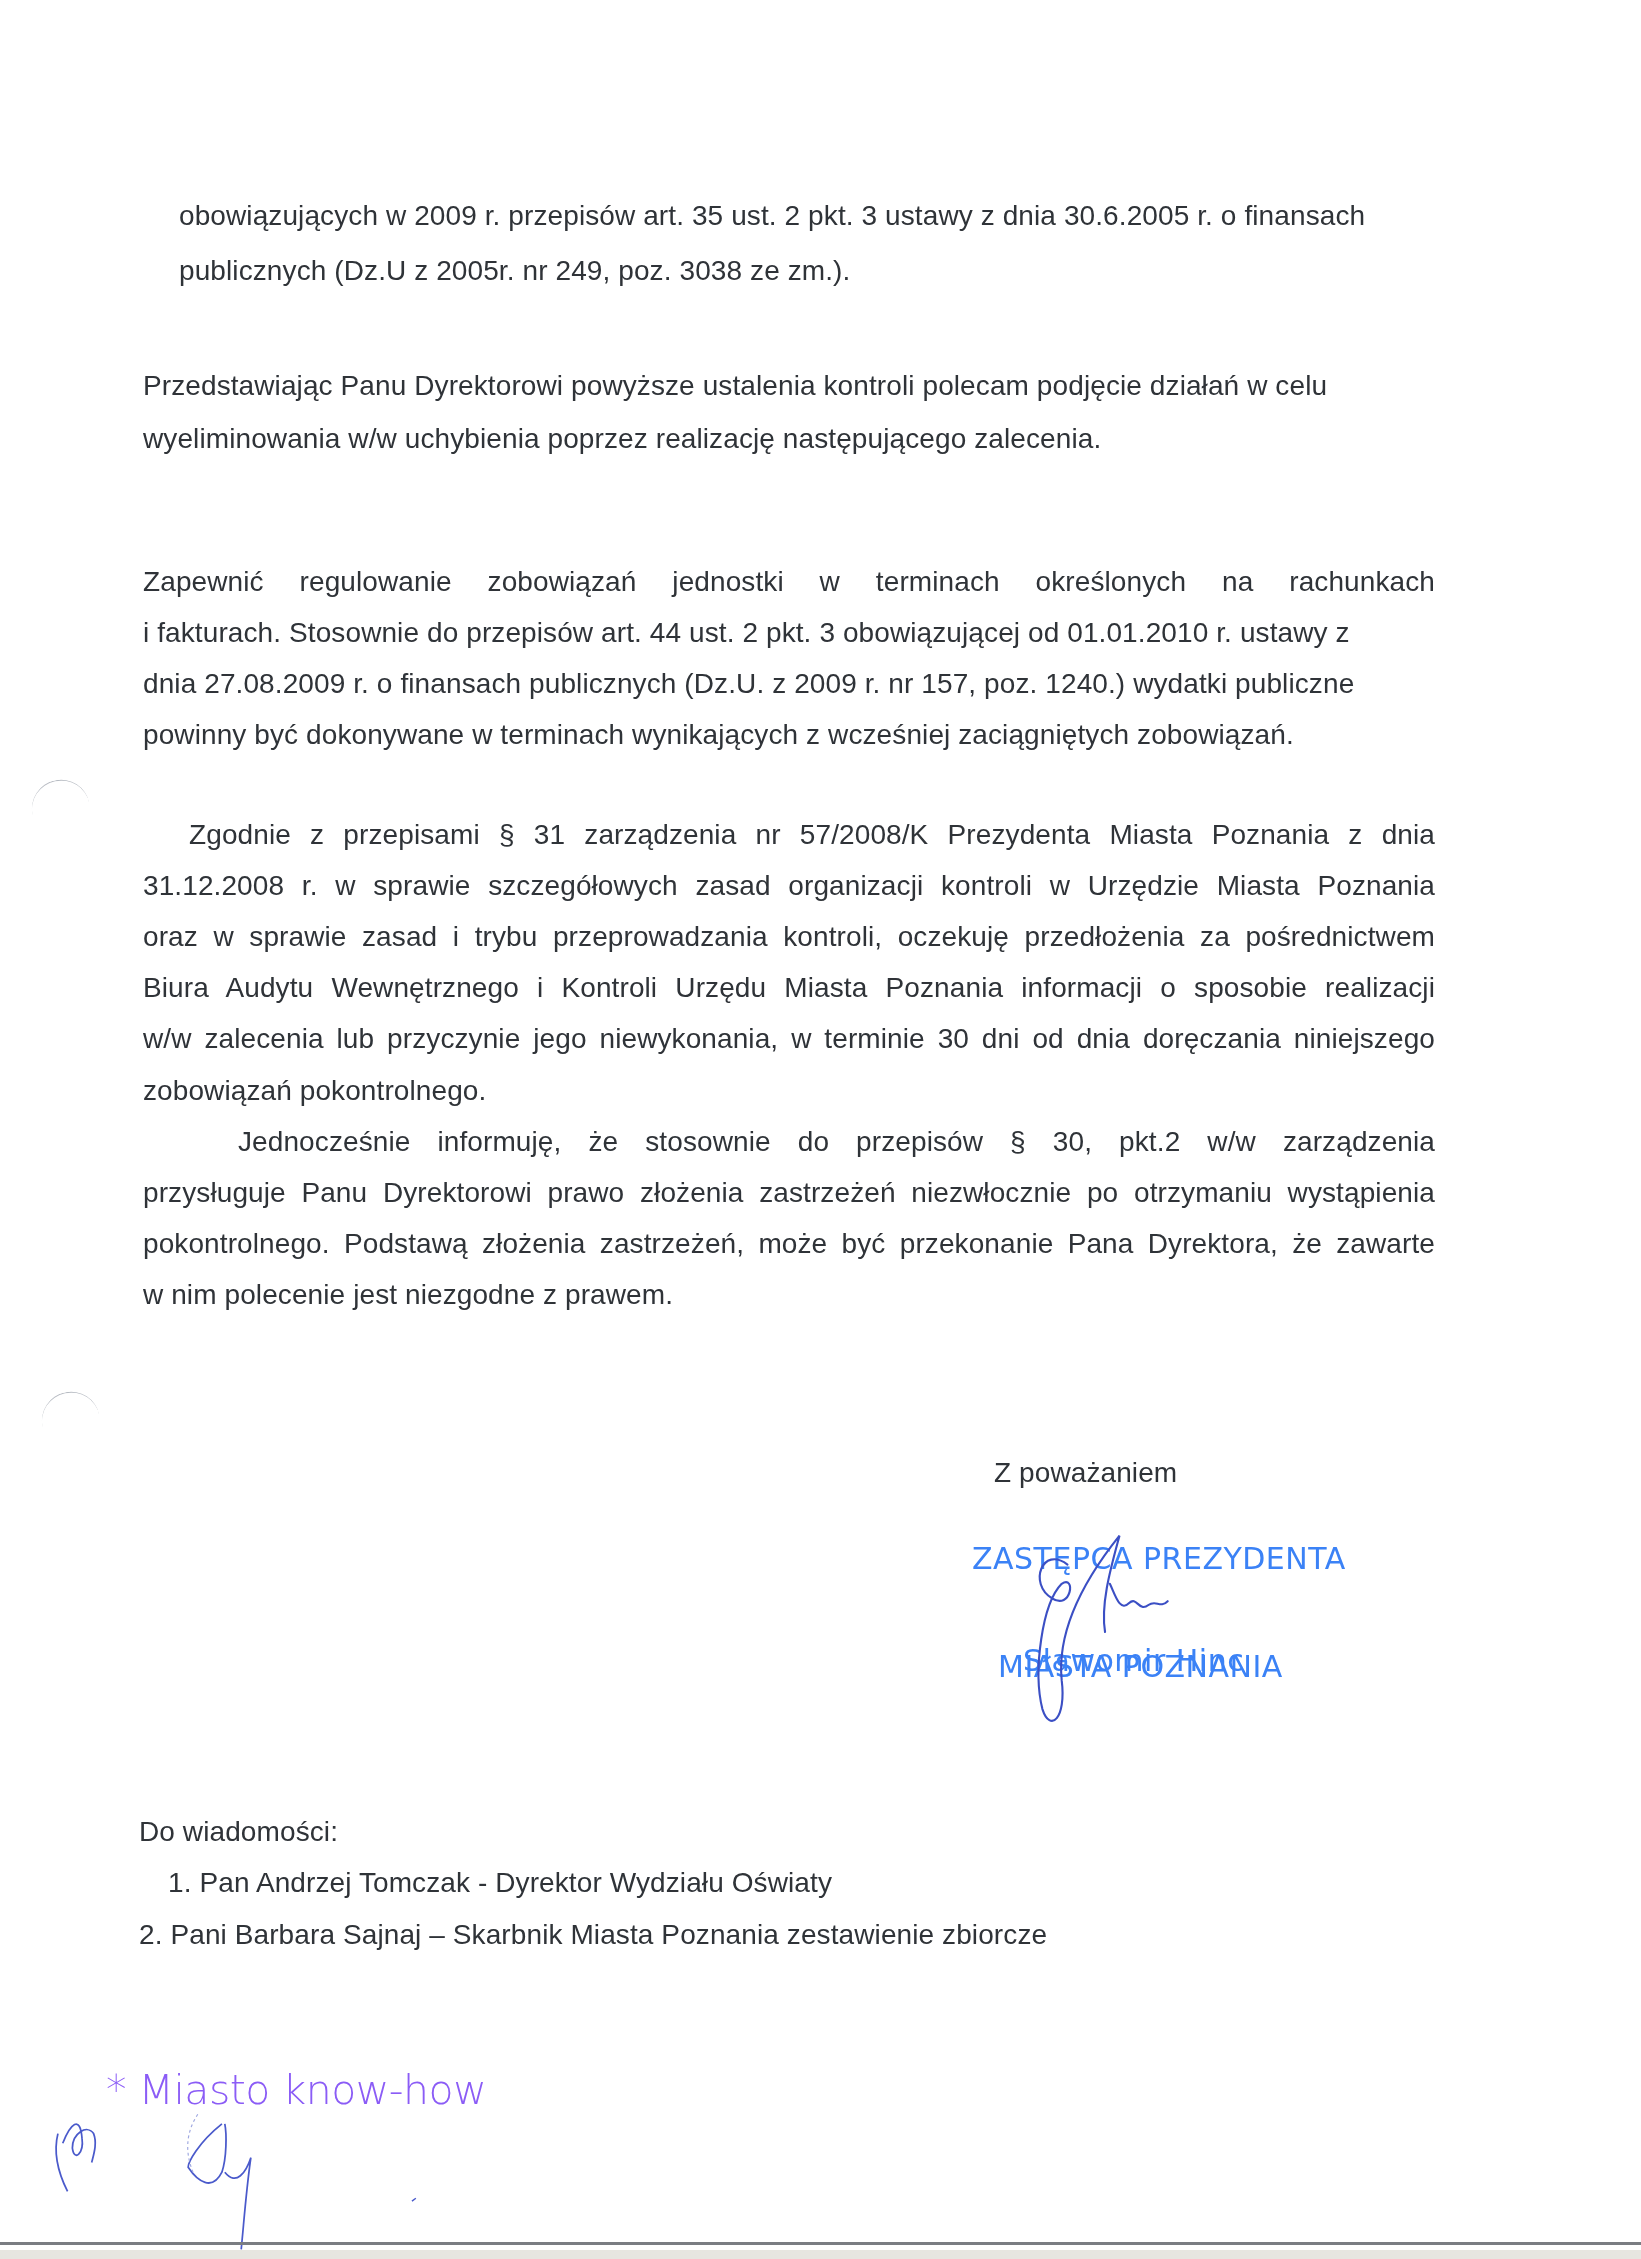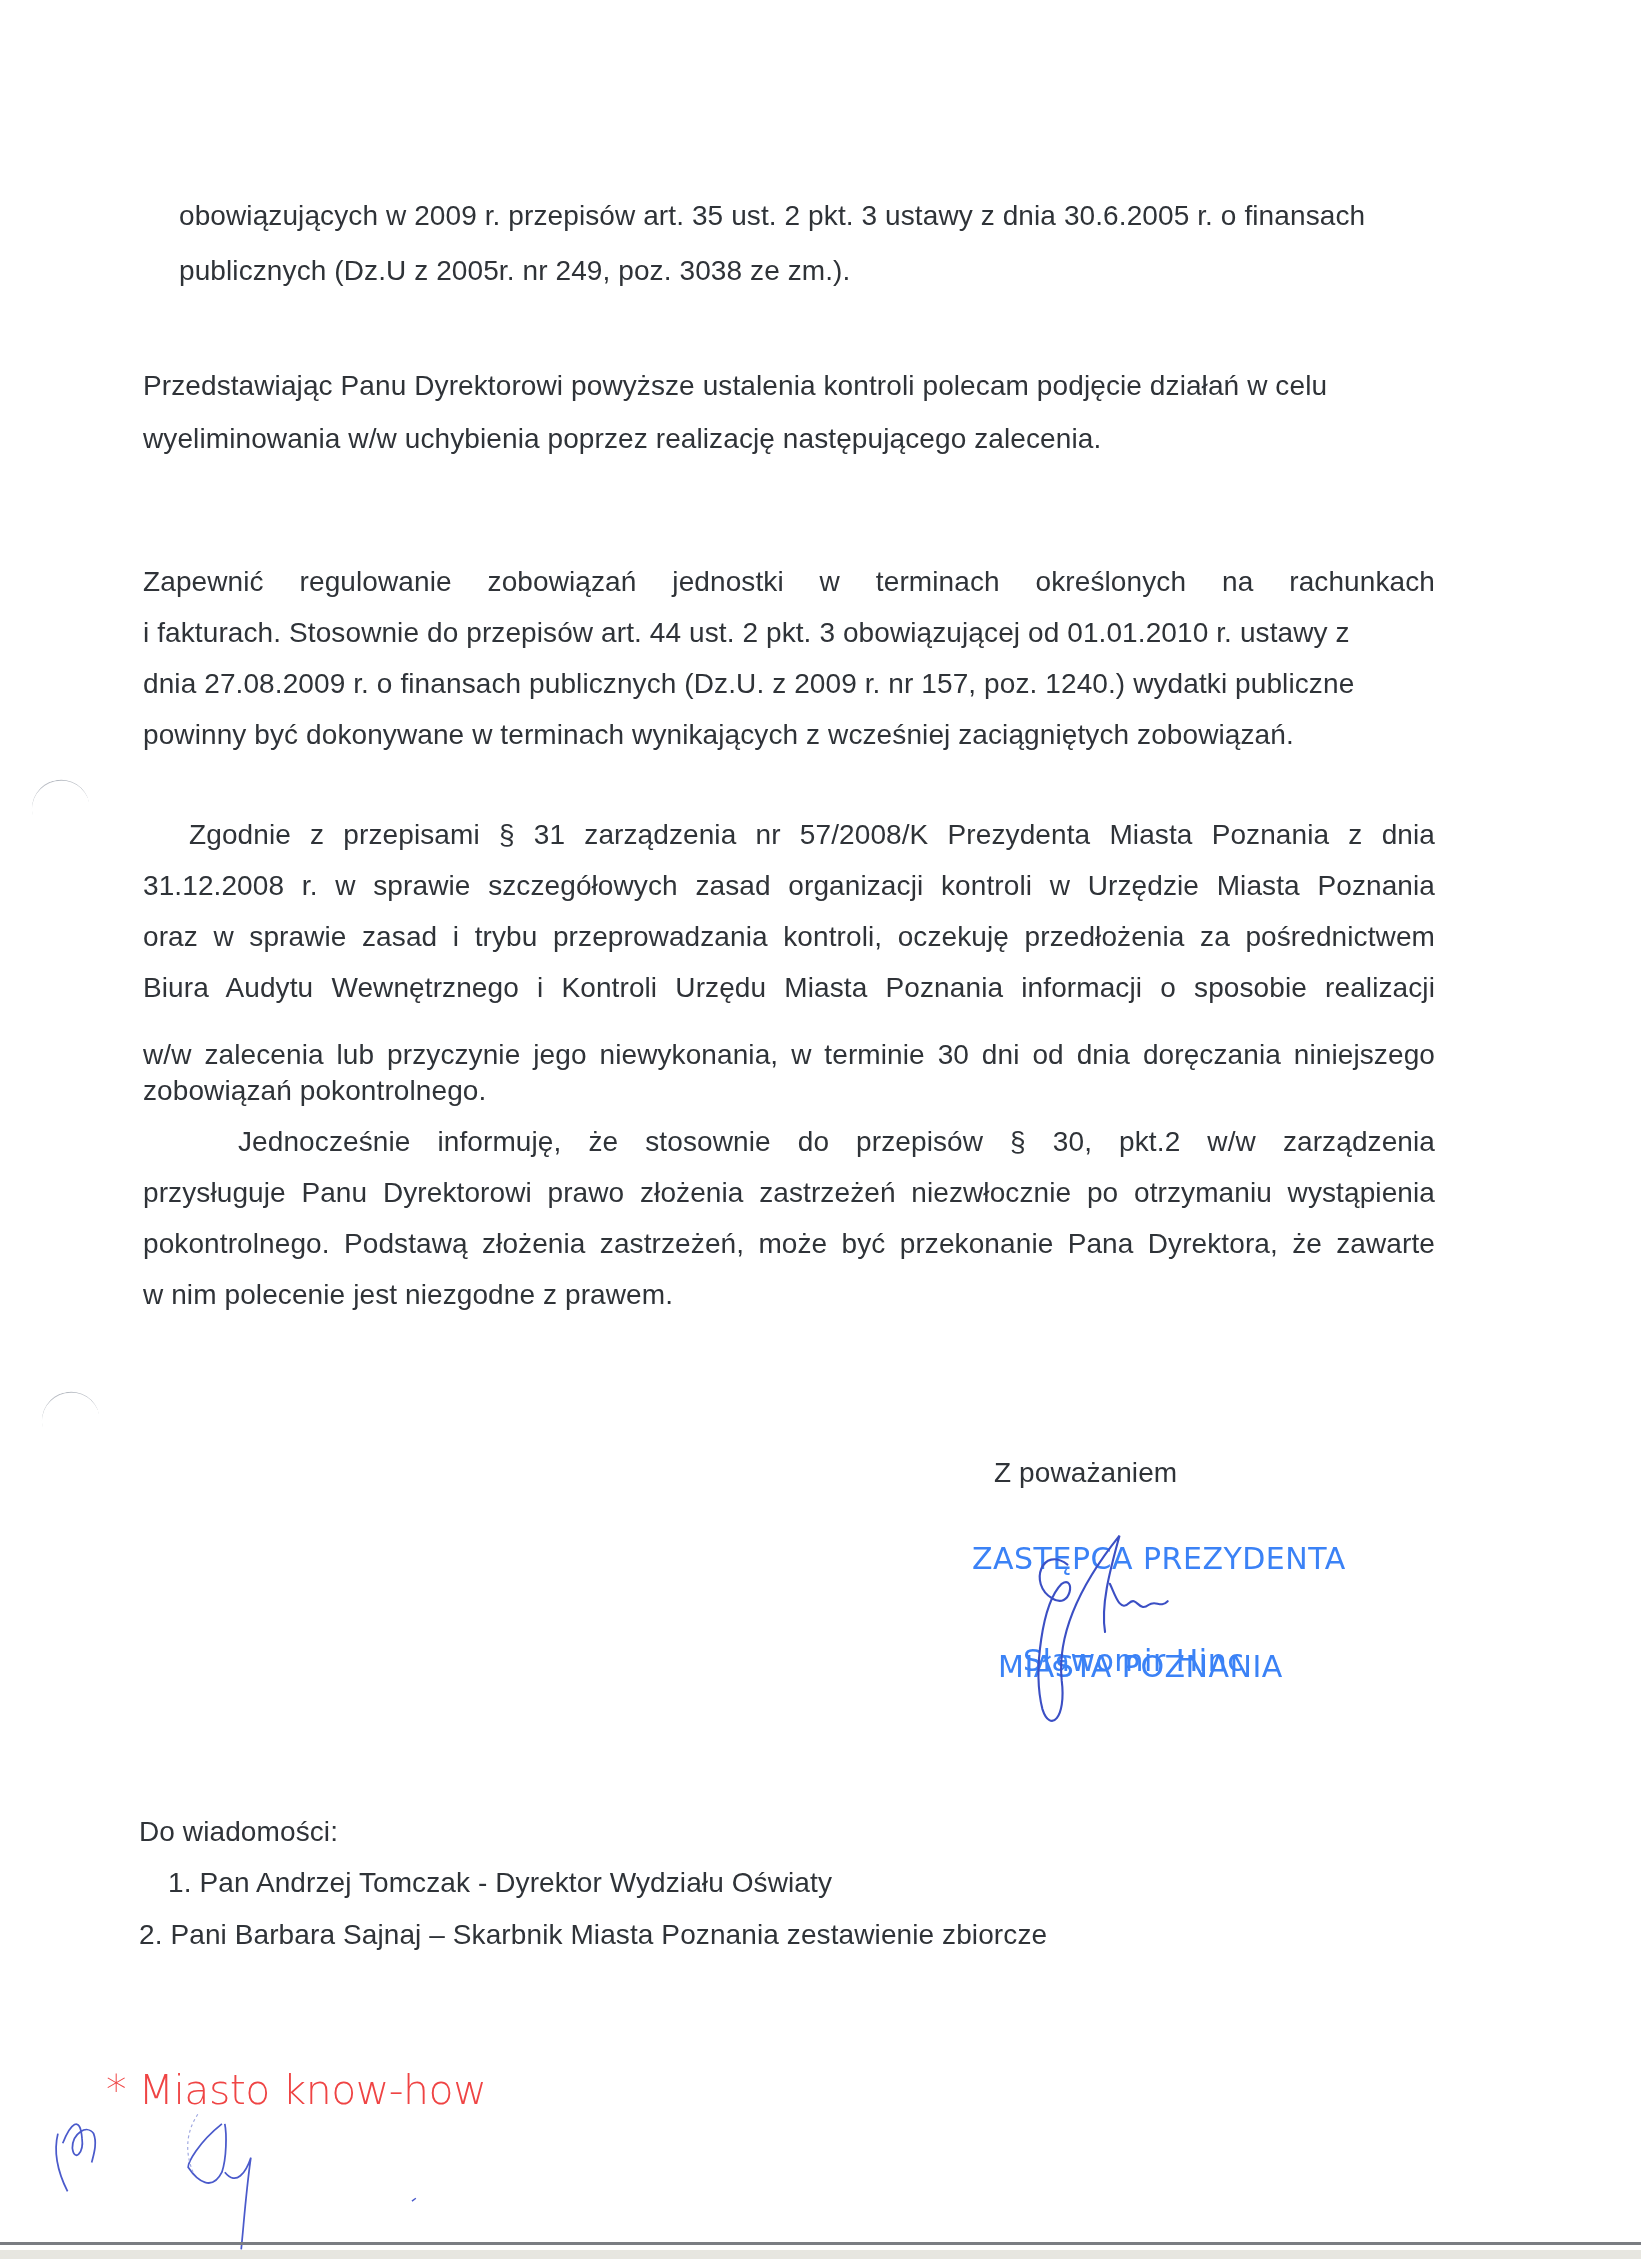--- a/index.html
+++ b/index.html
@@ -2,21 +2,21 @@
 <html><head>
 <meta charset="utf-8">
 <style>
   html, body { margin: 0; padding: 0; background: #ffffff; }
   body { width: 1641px; height: 2259px; position: relative; overflow: hidden;
          font-family: "Liberation Sans", "DejaVu Sans", sans-serif; color: #2f3338; }
   .line { position: absolute; font-size: 28px; line-height: 33px; white-space: nowrap; letter-spacing: 0.1px; }
   .just { text-align: justify; text-align-last: justify; white-space: normal; }
   .stamp { position: absolute; font-family: "DejaVu Sans", sans-serif; color: #3b82f6; font-size: 30px; letter-spacing: 0.5px; white-space: nowrap; }
   .footer-brand { position: absolute; left: 106px; top: 2066px; font-family: "DejaVu Sans", sans-serif; font-weight: 200;
-                  font-size: 41px; color: #ef4444; letter-spacing: -0.5px; }
+                  font-size: 41px; color: #8b5cf6; letter-spacing: -0.5px; }
   .punch { position: absolute; width: 58px; height: 29px; border-top: 1.9px solid #9aa0aa; border-radius: 58px 58px 0 0; transform: rotate(-12deg); opacity: 0.7; }
   .bottom-rule { position: absolute; left: 0; top: 2242px; width: 1641px; height: 2.9px; background: #7a7d82; }
   .bottom-band { position: absolute; left: 0; top: 2250px; width: 1641px; height: 9.7px; background: #e7e6e0; }
   svg.ink { position: absolute; overflow: visible; }
 </style>
 </head>
 <body>
 
 <div class="punch" style="left:29px; top:780px;"></div>
 <div class="punch" style="left:39px; top:1392px;"></div>
@@ -36,21 +36,21 @@
   <div class="line" style="left:143px; top:616px;">i fakturach. Stosownie do przepisów art. 44 ust. 2 pkt. 3 obowiązującej od 01.01.2010 r. ustawy z</div>
   <div class="line" style="left:143px; top:667px;">dnia 27.08.2009 r. o finansach publicznych (Dz.U. z 2009 r. nr 157, poz. 1240.) wydatki publiczne</div>
   <div class="line" style="left:143px; top:718px;">powinny być dokonywane w terminach wynikających z wcześniej zaciągniętych zobowiązań.</div>
 </div>
 
 <div>
   <div class="line just" style="left:189px; top:818px; width:1246px;">Zgodnie z przepisami § 31 zarządzenia nr 57/2008/K Prezydenta Miasta Poznania z dnia</div>
   <div class="line just" style="left:143px; top:869px; width:1292px;">31.12.2008 r. w sprawie szczegółowych zasad organizacji kontroli w Urzędzie Miasta Poznania</div>
   <div class="line just" style="left:143px; top:920px; width:1292px;">oraz w sprawie zasad i trybu przeprowadzania kontroli, oczekuję przedłożenia za pośrednictwem</div>
   <div class="line just" style="left:143px; top:971px; width:1292px;">Biura Audytu Wewnętrznego i Kontroli Urzędu Miasta Poznania informacji o sposobie realizacji</div>
-  <div class="line just" style="left:143px; top:1022px; width:1292px;margin-top:16px;">w/w zalecenia lub przyczynie jego niewykonania, w terminie 30 dni od dnia doręczania niniejszego</div>
+  <div class="line just" style="left:143px; top:1022px; width:1292px;">w/w zalecenia lub przyczynie jego niewykonania, w terminie 30 dni od dnia doręczania niniejszego</div>
   <div class="line" style="left:143px; top:1074px;">zobowiązań pokontrolnego.</div>
 </div>
 
 <div>
   <div class="line just" style="left:238px; top:1125px; width:1197px;">Jednocześnie informuję, że stosownie do przepisów § 30, pkt.2 w/w zarządzenia</div>
   <div class="line just" style="left:143px; top:1176px; width:1292px;">przysługuje Panu Dyrektorowi prawo złożenia zastrzeżeń niezwłocznie po otrzymaniu wystąpienia</div>
   <div class="line just" style="left:143px; top:1227px; width:1292px;">pokontrolnego. Podstawą złożenia zastrzeżeń, może być przekonanie Pana Dyrektora, że zawarte</div>
   <div class="line" style="left:143px; top:1278px;">w nim polecenie jest niezgodne z prawem.</div>
 </div>
 

